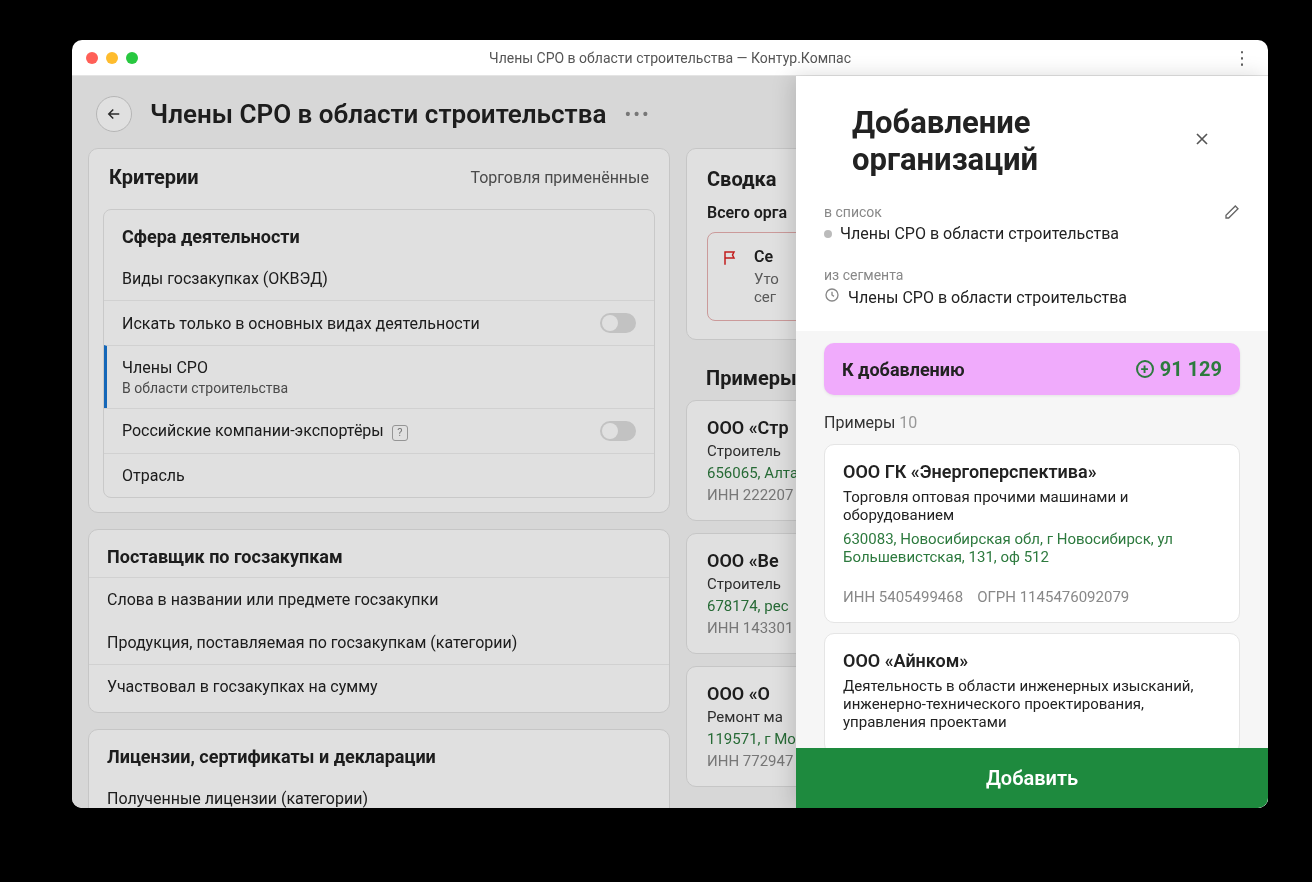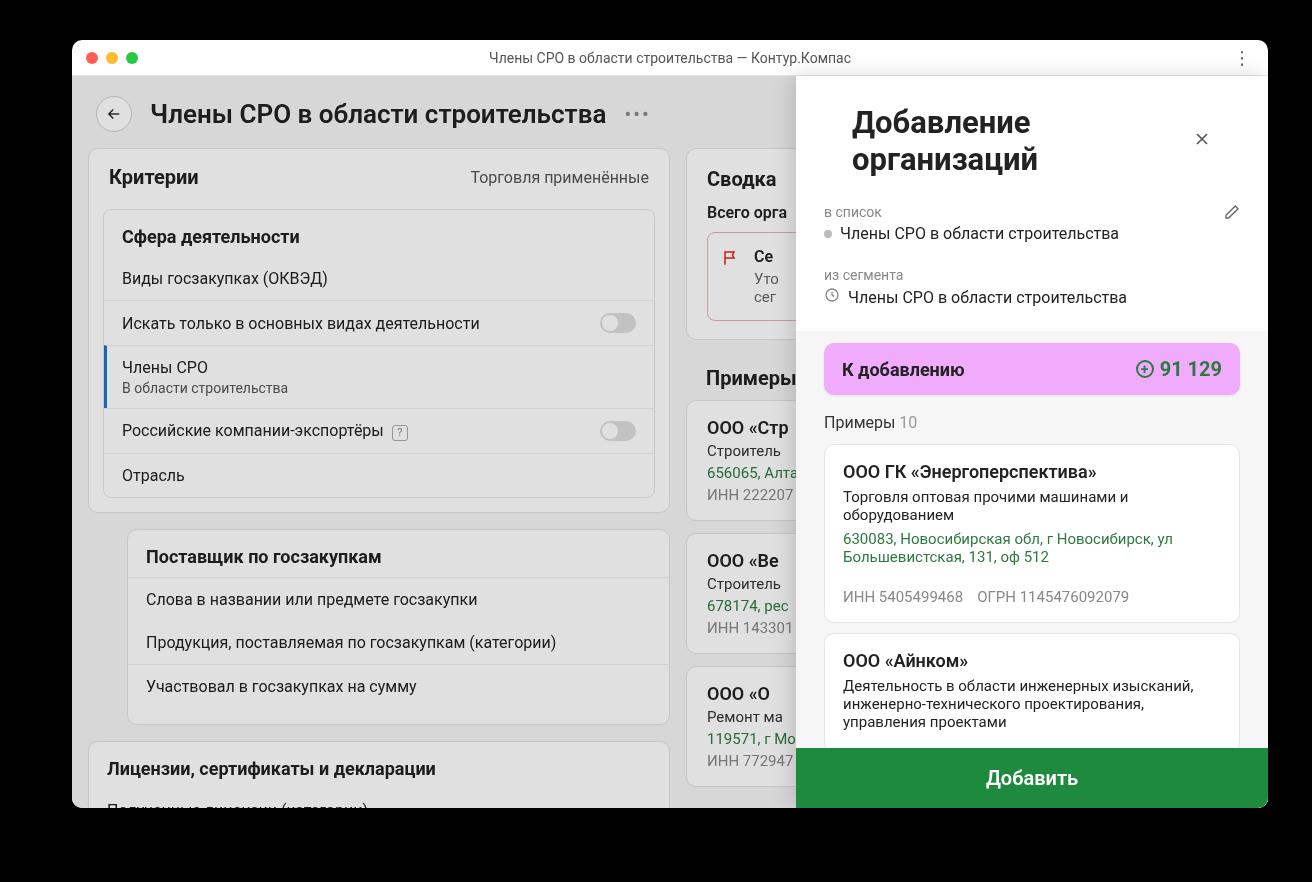--- a/index.html
+++ b/index.html
@@ -132,21 +132,21 @@
                   <span class="help-ic">?</span>
                 </span>
                 <div class="toggle"></div>
               </div>
               <div class="row">
                 <span>Отрасль</span>
               </div>
             </div>
           </div>
 
-          <div class="card" style="padding-bottom:16px;margin-left:39px;">
+          <div class="card" style="padding-bottom:4px;">
             <div class="section-title">Поставщик по госзакупкам</div>
             <div class="row">
               <span>Слова в названии или предмете госзакупки</span>
             </div>
             <div class="row first">
               <span>Продукция, поставляемая по госзакупкам (категории)</span>
             </div>
             <div class="row">
               <span>Участвовал в госзакупках на сумму</span>
             </div>

